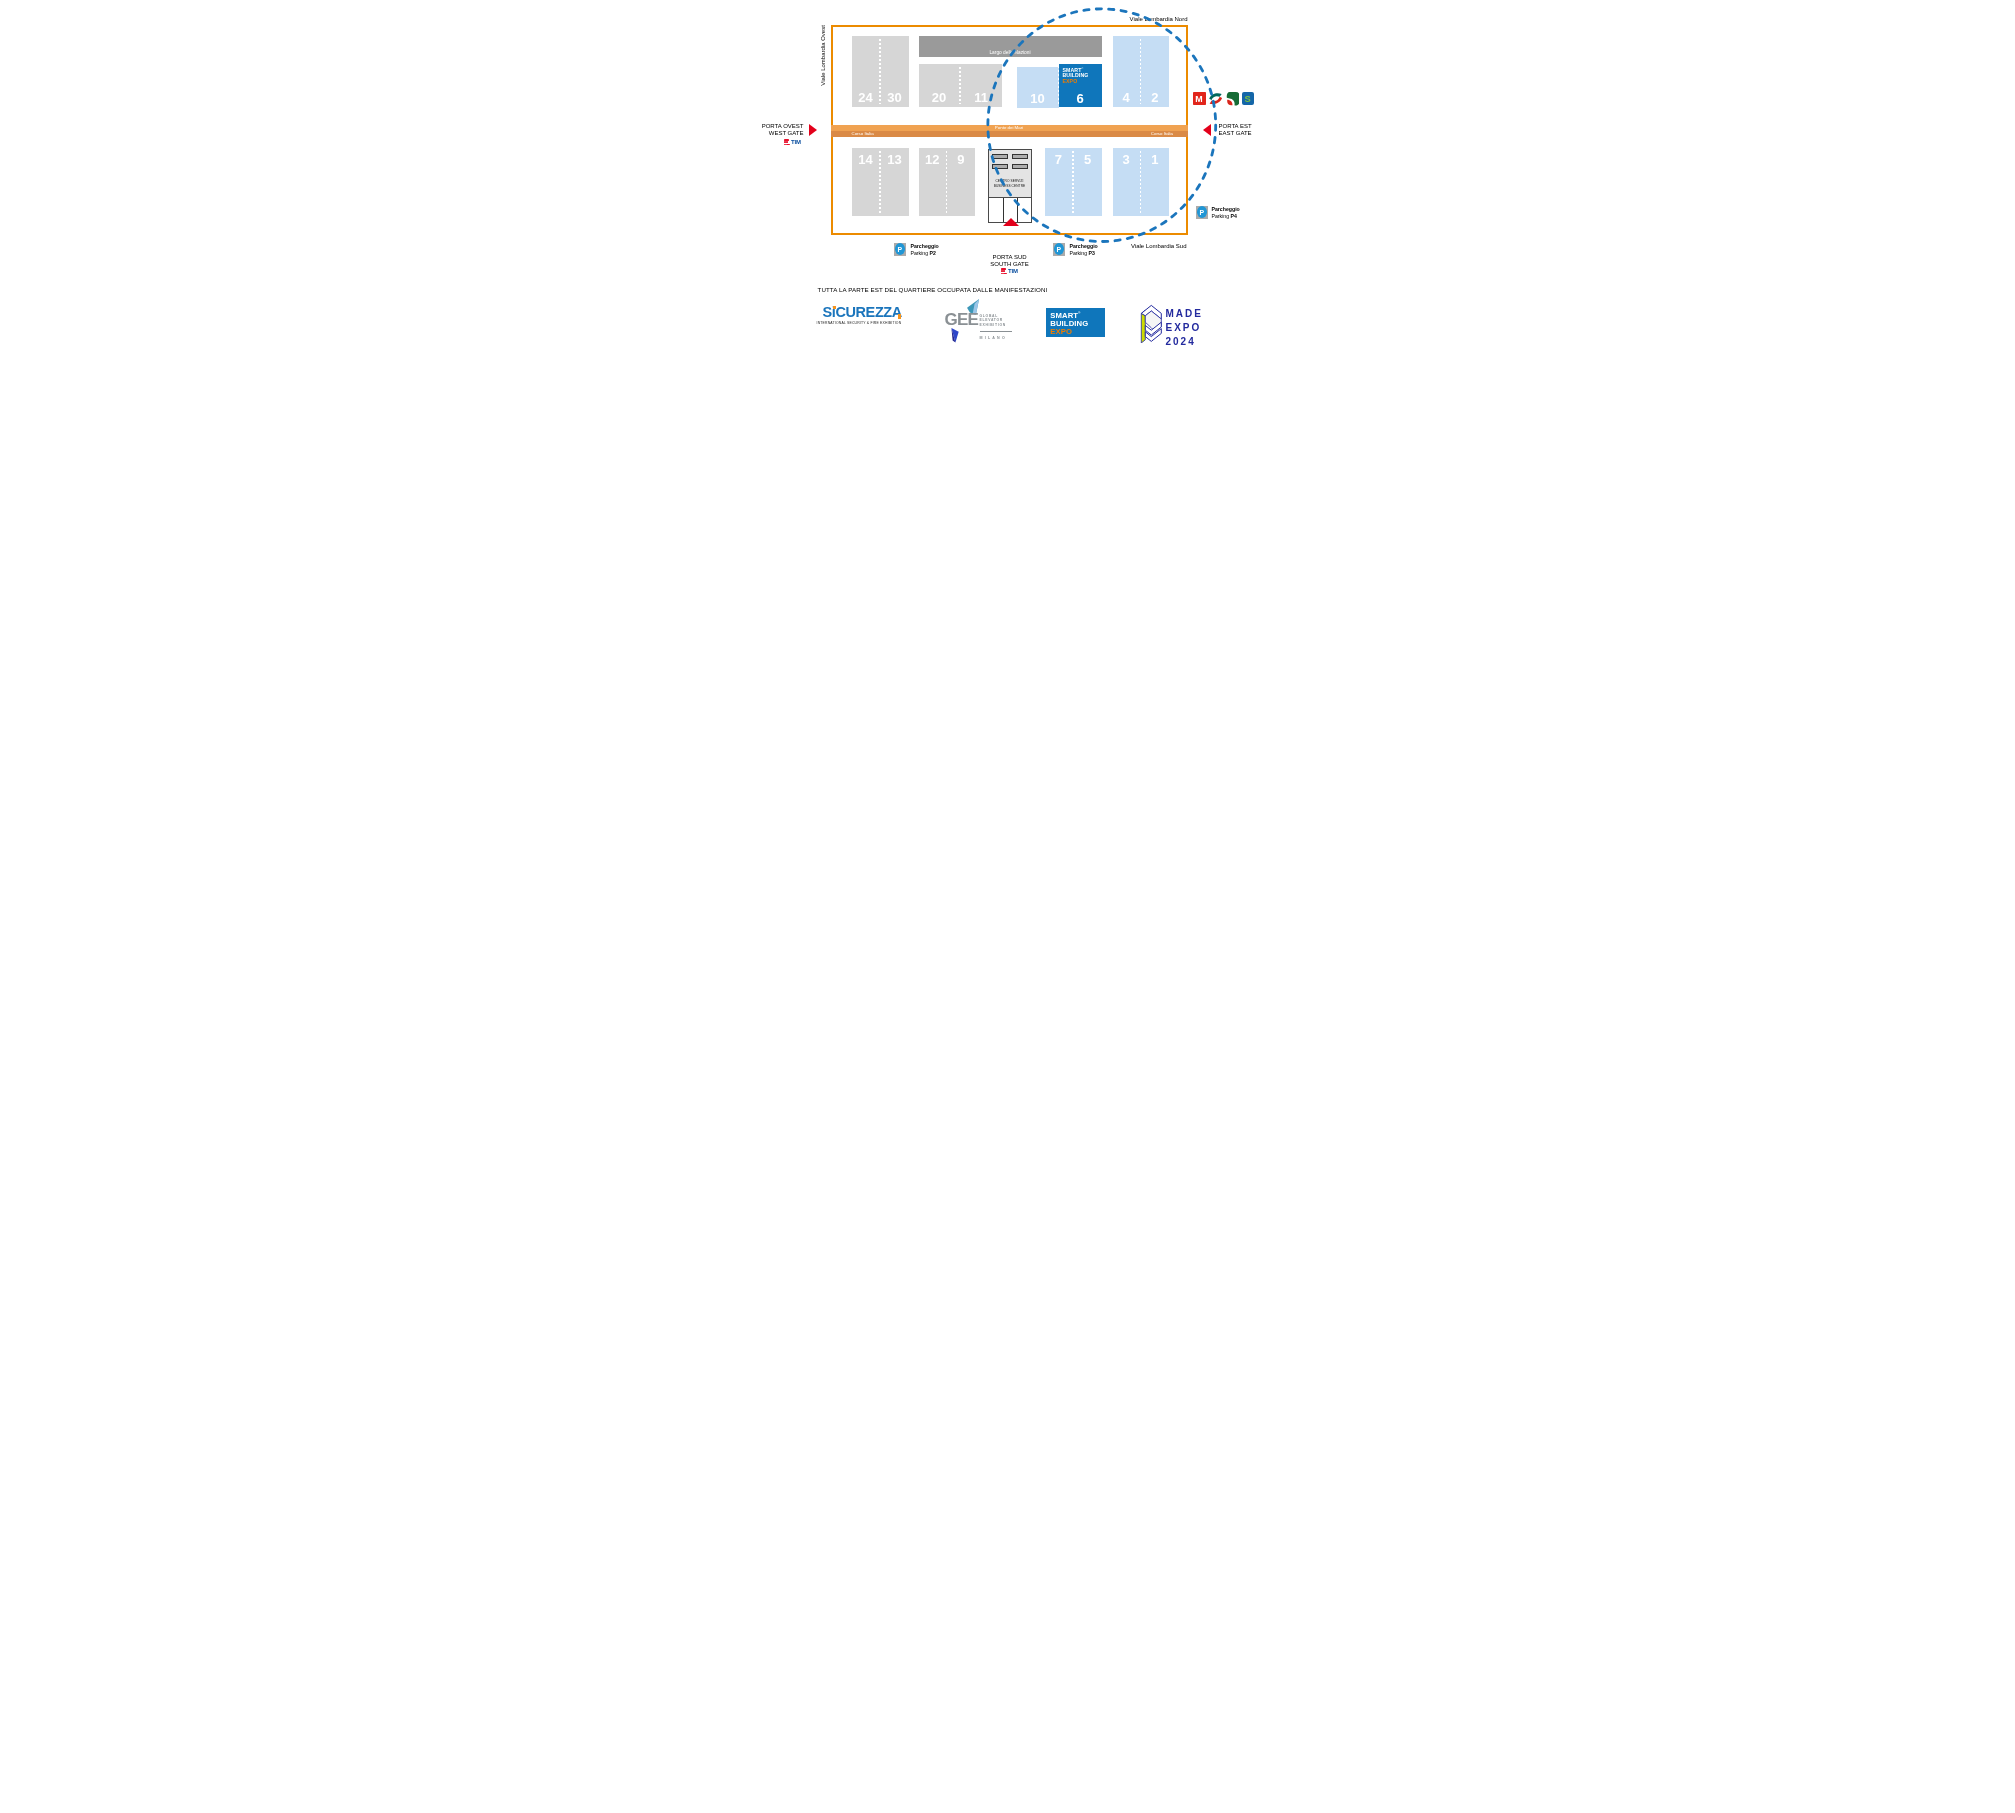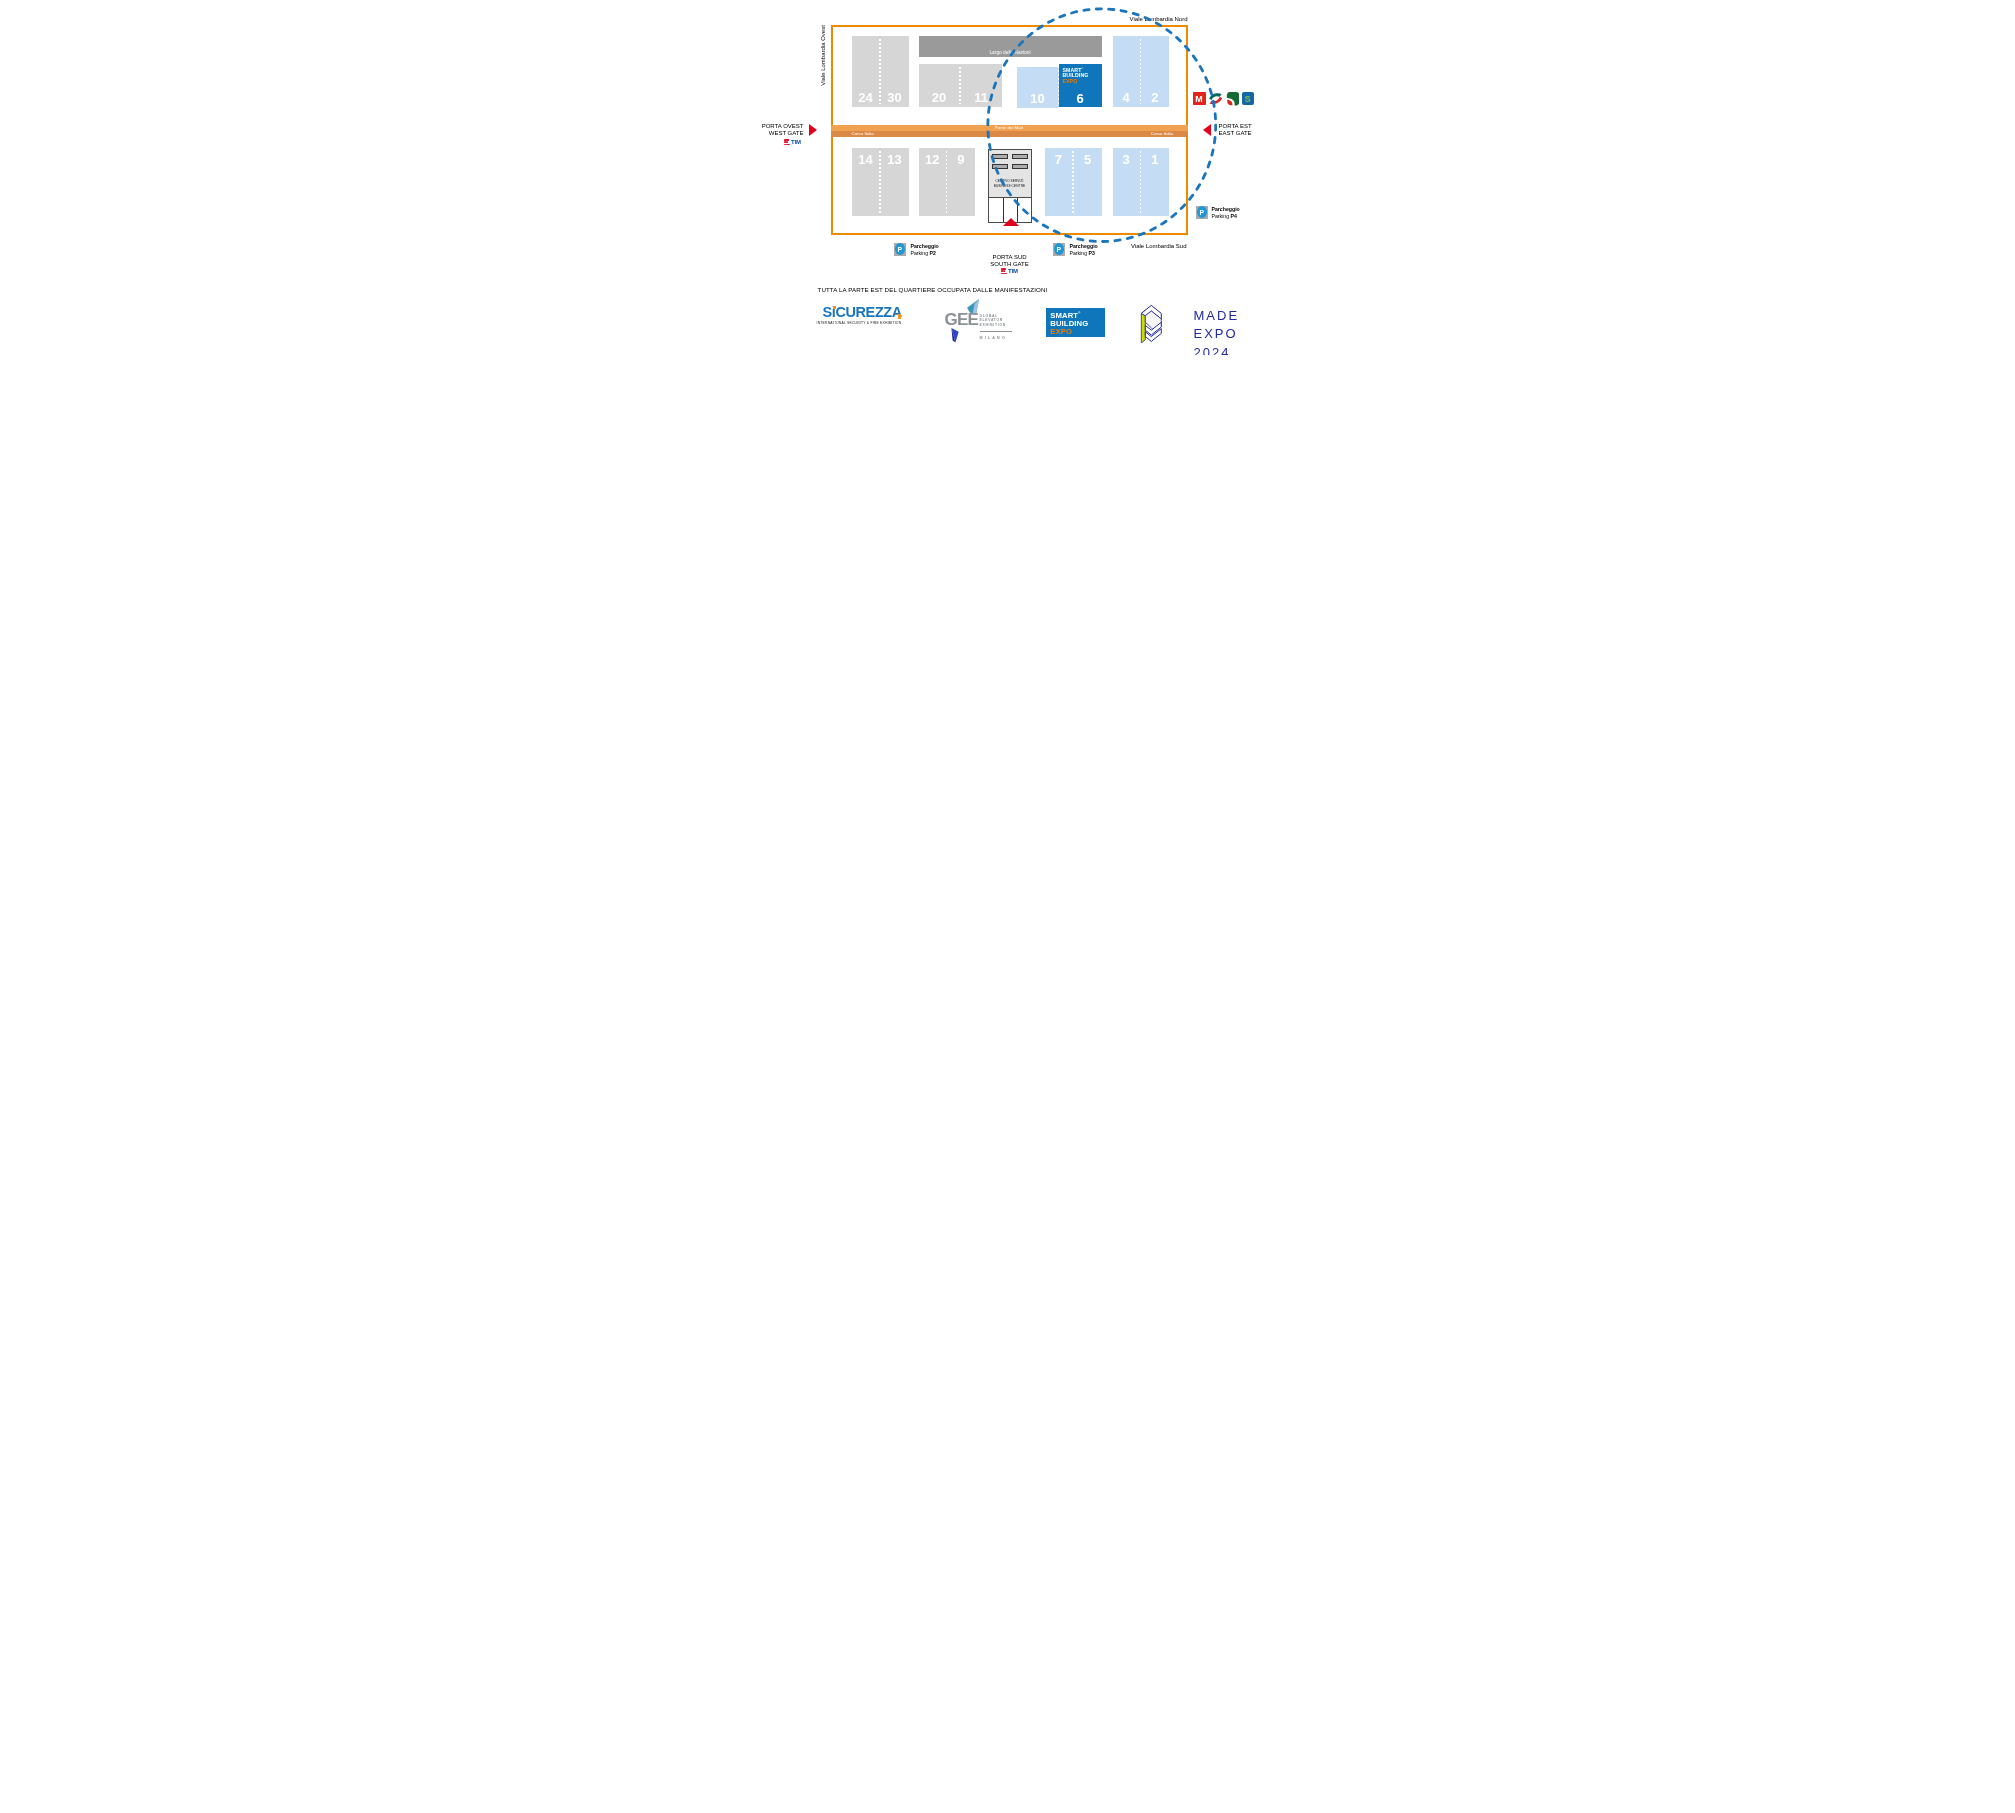--- a/index.html
+++ b/index.html
@@ -117,22 +117,22 @@
   #gee-right .gl{font-size:3.4px;font-weight:bold;letter-spacing:0.7px;line-height:1.45;}
   #gee-line{width:32px;height:0.8px;background:#8A9094;margin:2.8px 0 4px 0;}
   #gee-city{font-size:3.6px;font-weight:bold;letter-spacing:2.2px;}
 
   #sbe{position:absolute;left:354px;top:308px;width:59px;height:29px;background:#0F76BB;
        color:#fff;padding:3.6px 0 0 4.8px;font-weight:bold;font-size:7.7px;line-height:1.08;letter-spacing:0.1px;}
   #sbe .expo{color:#F07D00;} #sbe sup{font-size:2.8px;}
 
   #made{position:absolute;left:448px;top:303px;width:77px;height:40px;}
   #made-icon{position:absolute;left:0;top:0;}
-  #made-text{position:absolute;left:26px;top:3.6px;color:#232A9E;font-weight:normal;font-size:13px;
-             letter-spacing:2px;line-height:1.42;white-space:nowrap;margin-left:28px;}
+  #made-text{position:absolute;left:26px;top:3.6px;color:#232A9E;font-weight:bold;font-size:10px;
+             letter-spacing:2px;line-height:1.42;white-space:nowrap;}
 </style>
 </head>
 <body>
 
 <div id="canvas">
 
   <div id="map-rect"></div>
 
   <div class="street" id="street-nord">Viale Lombardia Nord</div>
   <div class="street" id="street-ovest">Viale Lombardia Ovest</div>

